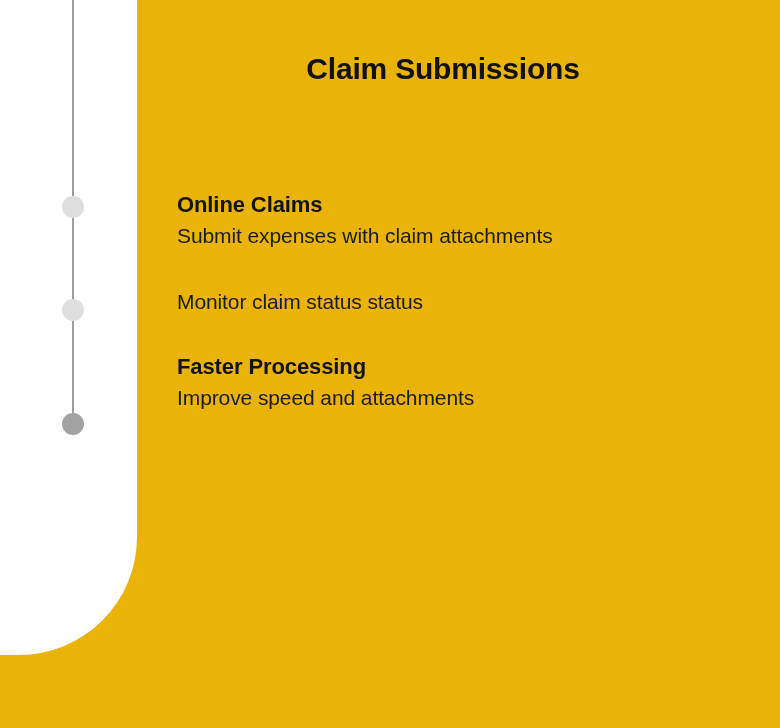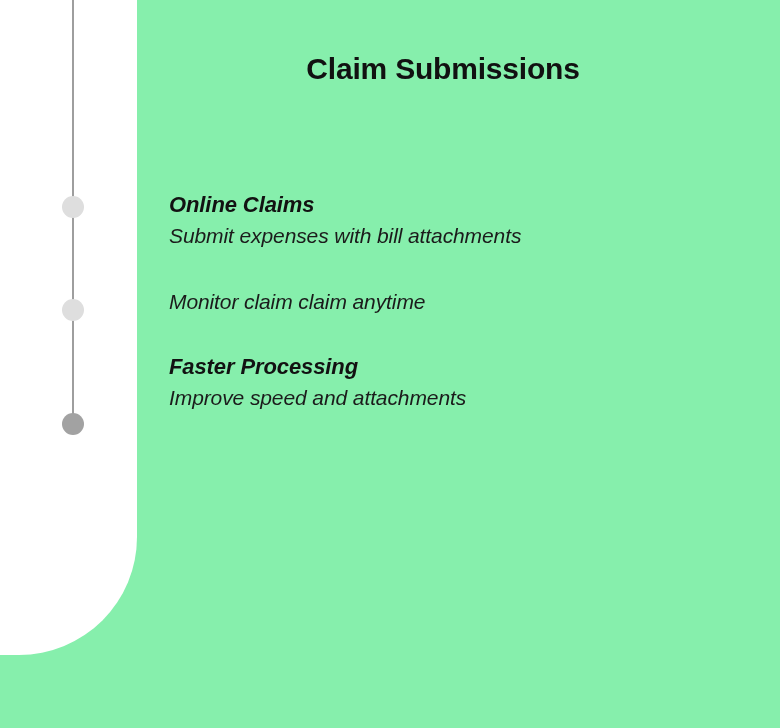--- a/index.html
+++ b/index.html
@@ -11,21 +11,21 @@
     height: 728px;
     overflow: hidden;
     font-family: "Liberation Sans", sans-serif;
     background: #ffffff;
   }
 
   .slide {
     position: relative;
     width: 780px;
     height: 728px;
-    background: #86efac;
+    background: #eab308;
     overflow: hidden;
   }
 
   
   .left-panel {
     position: absolute;
     left: 0;
     top: 0;
     width: 137px;
     height: 655px;
@@ -72,23 +72,22 @@
     text-align: center;
     font-size: 30px;
     font-weight: bold;
     color: #111111;
     letter-spacing: -0.2px;
   }
 
   .items {
     position: absolute;
     top: 190px;
-    left: 32px;
+    left: 40px;
     width: 600px;
-    font-style: italic;
   }
 
   .item {
     margin-bottom: 35px;
   }
   .item:last-child { margin-bottom: 3px; }
 
   .item-title {
     font-size: 22px;
     font-weight: bold;
@@ -119,25 +118,25 @@
   <div class="timeline-dot dot-3"></div>
 
   <div class="content">
 
     <div class="title">Claim Submissions</div>
 
     <div class="items">
 
       <div class="item">
         <div class="item-title">Online Claims</div>
-        <div class="item-desc">Submit expenses with bill attachments</div>
+        <div class="item-desc">Submit expenses with claim attachments</div>
       </div>
 
       <div class="item">
-        <div class="item-desc">Monitor claim claim anytime</div>
+        <div class="item-desc">Monitor claim status status</div>
       </div>
 
       <div class="item">
         <div class="item-title">Faster Processing</div>
         <div class="item-desc">Improve speed and attachments</div>
       </div>
 
     </div>
   </div>
 </div>

